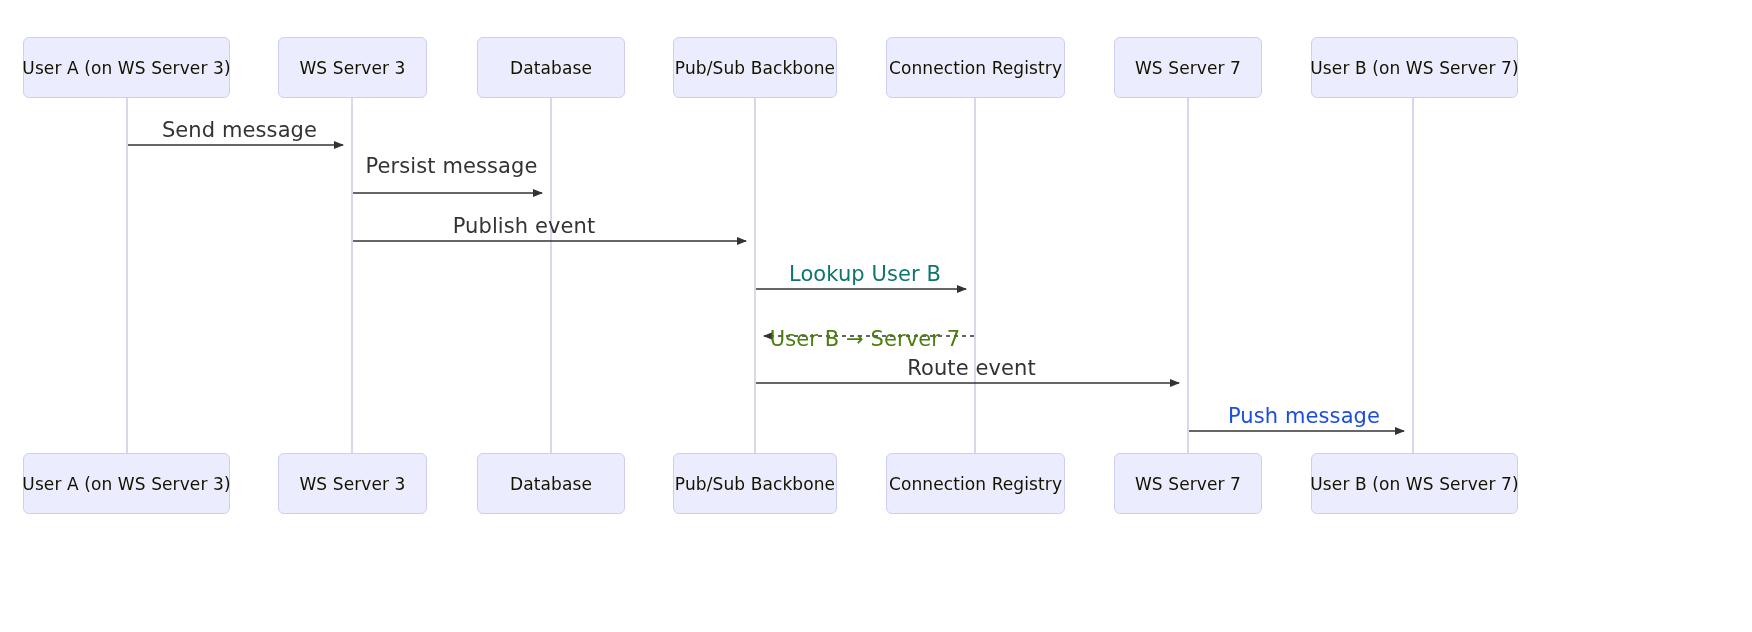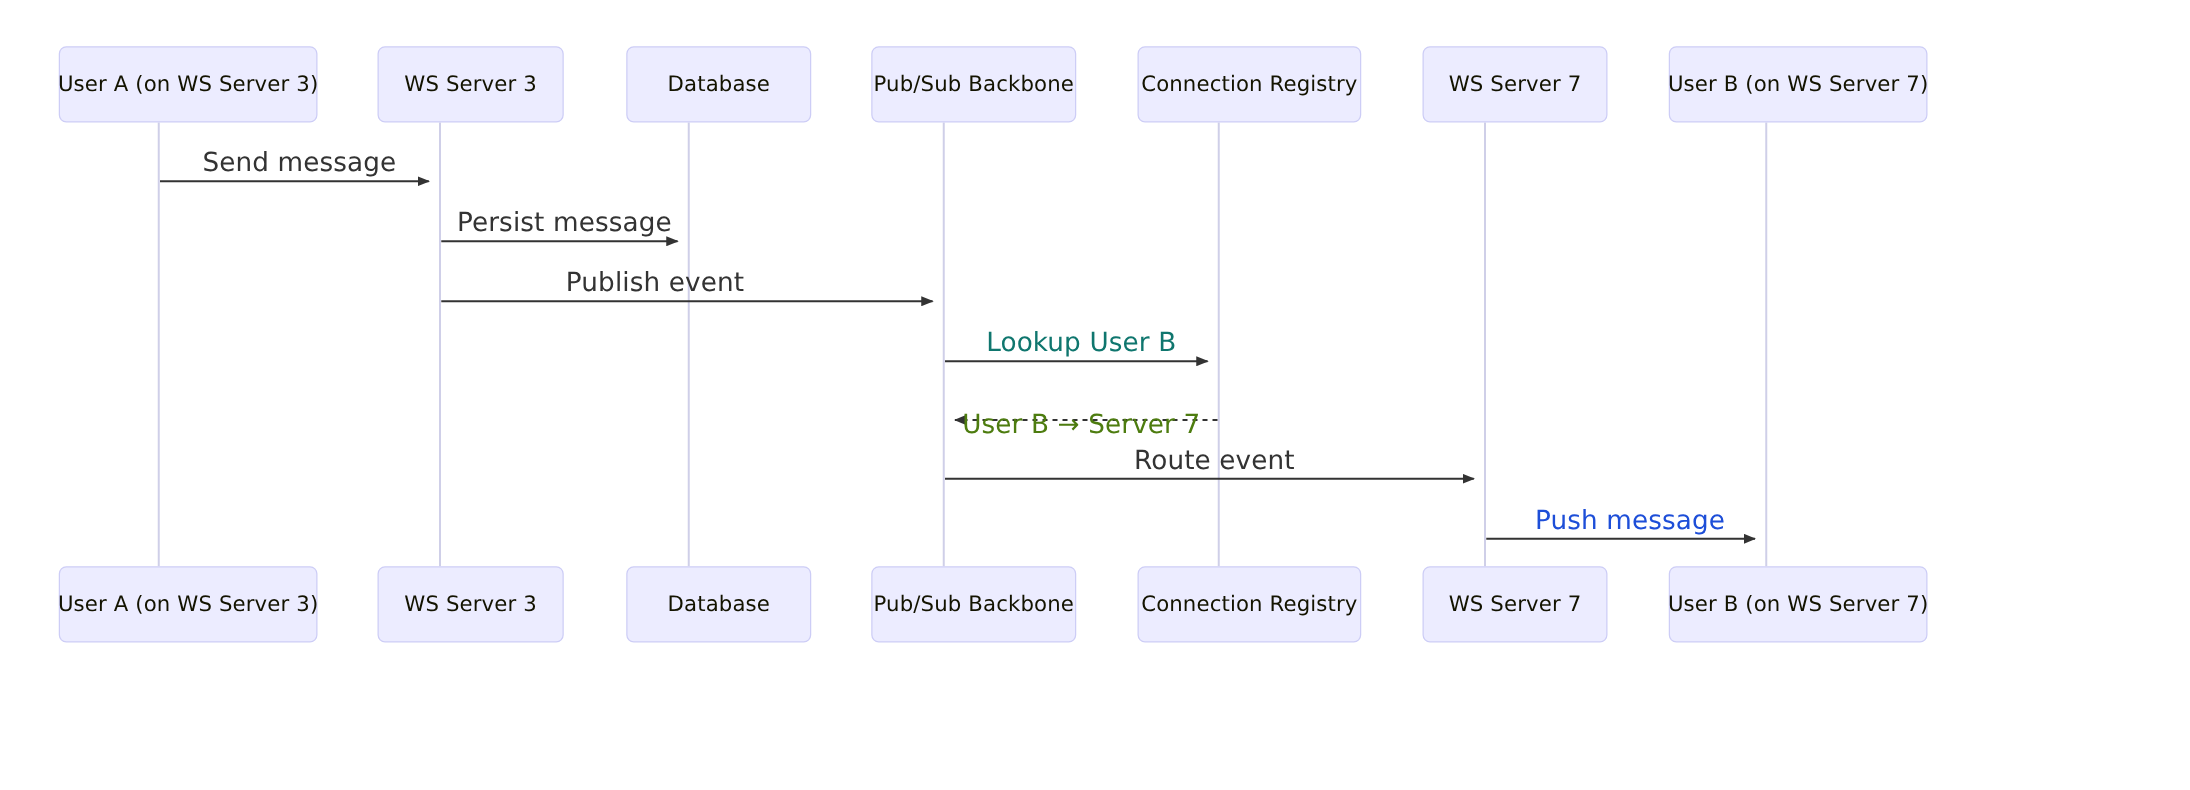--- a/index.html
+++ b/index.html
@@ -17,21 +17,20 @@
     box-sizing:border-box;
     background:#ECECFF;
     border:1px solid #CDCDF6;
     border-radius:6px;
     height:61px;
     display:flex;align-items:center;justify-content:center;
     color:#131300;
     font-size:17px;
     white-space:nowrap;
     letter-spacing:0.1px;
-    margin-left:24px;
   }
   .msg-label{
     position:absolute;
     transform:translateX(-50%);
     font-size:21px;
     color:#222222;
     white-space:nowrap;
     text-align:center;
     letter-spacing:0.1px;
   }
@@ -83,21 +82,21 @@
       <div class="actor-box" style="left: 23px; top: 453px; width: 207px; background: rgb(236, 236, 255); border-color: rgb(205, 205, 246);">User A (on WS Server 3)</div>
       <div class="actor-box" style="left: 278px; top: 453px; width: 149px; background: rgb(236, 236, 255); border-color: rgb(205, 205, 246);">WS Server 3</div>
       <div class="actor-box" style="left: 477px; top: 453px; width: 148px; background: rgb(236, 236, 255); border-color: rgb(205, 205, 246);">Database</div>
       <div class="actor-box" style="left: 673px; top: 453px; width: 164px; background: rgb(236, 236, 255); border-color: rgb(205, 205, 246);">Pub/Sub Backbone</div>
       <div class="actor-box" style="left: 886px; top: 453px; width: 179px; background: rgb(236, 236, 255); border-color: rgb(205, 205, 246);">Connection Registry</div>
       <div class="actor-box" style="left: 1114px; top: 453px; width: 148px; background: rgb(236, 236, 255); border-color: rgb(205, 205, 246);">WS Server 7</div>
       <div class="actor-box" style="left: 1311px; top: 453px; width: 207px; background: rgb(236, 236, 255); border-color: rgb(205, 205, 246);">User B (on WS Server 7)</div>
     </div>
   <div id="labels">
       <div class="msg-label" style="left: 239.5px; top: 118px; color: rgb(51, 51, 51);">Send message</div>
-      <div class="msg-label" style="left: 451.5px; top: 166px; color: rgb(51, 51, 51);">Persist message</div>
+      <div class="msg-label" style="left: 451.5px; top: 154px; color: rgb(51, 51, 51);">Persist message</div>
       <div class="msg-label" style="left: 524px; top: 214px; color: rgb(51, 51, 51);">Publish event</div>
       <div class="msg-label" style="left: 865px; top: 262px; color: #0f766e; text-align: right;">Lookup User B</div>
       <div class="msg-label" style="left: 865px; top: 327px; color: #4d7c0f;">User B → Server 7</div>
       <div class="msg-label" style="left: 971.5px; top: 356px; color: rgb(51, 51, 51);">Route event</div>
       <div class="msg-label" style="left: 1304px; top: 404px; color: #1d4ed8;">Push message</div>
     </div>
 
 </div>
 
 </body></html>

